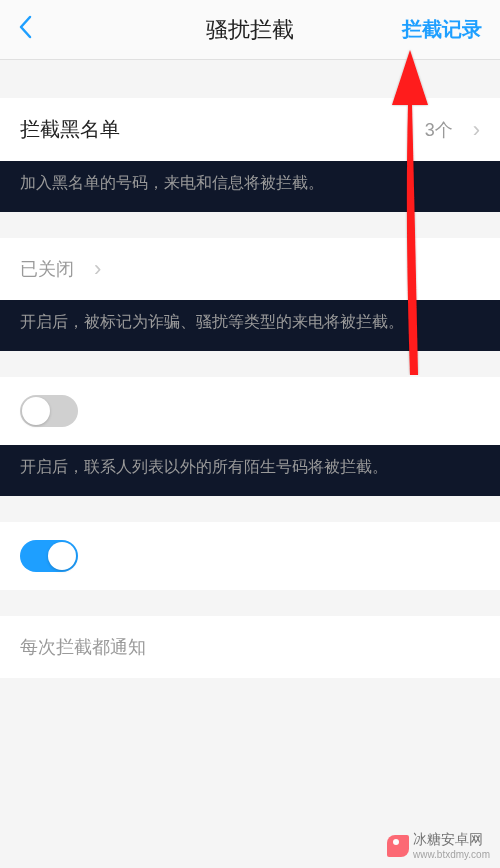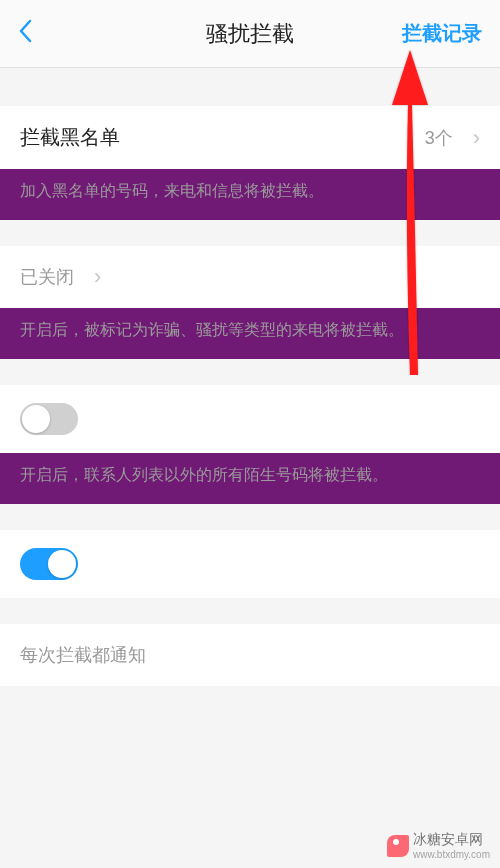--- a/index.html
+++ b/index.html
@@ -5,21 +5,21 @@
     * { margin: 0; padding: 0; box-sizing: border-box; }
     body {
       width: 500px;
       height: 868px;
       font-family: -apple-system, "Helvetica Neue", sans-serif;
       background: #f5f5f5;
       position: relative;
       overflow: hidden;
     }
     .header {
-      height: 68px;
+      height: 60px;
       background: #fafafa;
       display: flex;
       align-items: center;
       justify-content: space-between;
       padding: 0 18px;
       border-bottom: 1px solid #e0e0e0;
     }
     .back-btn {
       color: #1e9fff;
       font-size: 28px;
@@ -63,21 +63,21 @@
       color: #9a9a9a;
     }
     .chevron {
       color: #c8c8c8;
       font-size: 22px;
     }
     .row-desc {
       padding: 12px 20px 18px 20px;
       font-size: 16px;
       color: #9a9a9a;
-      background: #701a75;
+      background: #0f172a;
     }
     .toggle {
       width: 58px;
       height: 32px;
       border-radius: 16px;
       position: relative;
     }
     .toggle-off { background: #d0d0d0; }
     .toggle-on { background: #1e9fff; }
     .toggle-knob {

